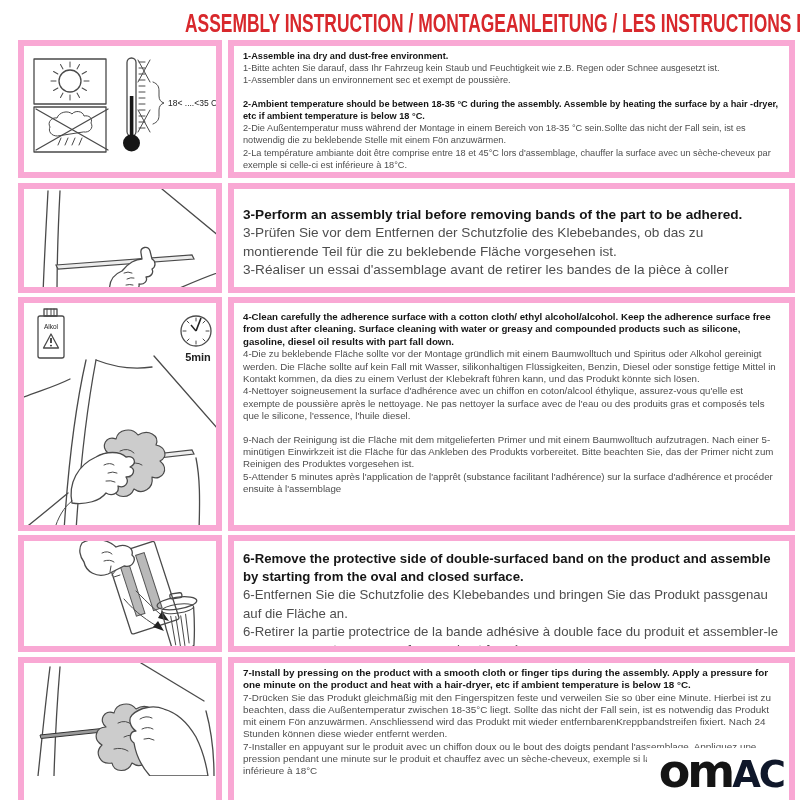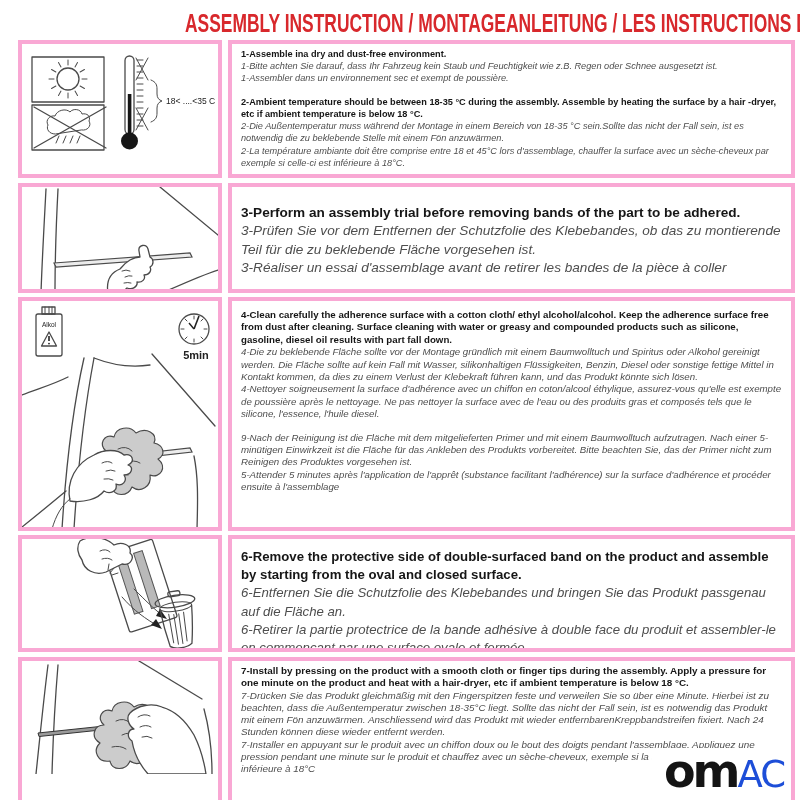--- a/index.html
+++ b/index.html
@@ -10,49 +10,49 @@
   .title span{display:inline-block;transform:scaleX(0.67);transform-origin:center top;
     font-size:26px;font-weight:bold;color:#d8282c;letter-spacing:0px;}
 
   .row{position:absolute;left:18px;display:flex;gap:6px;}
   .r1{top:40px;height:138px;}
   .r2{top:183px;height:110px;}
   .r3{top:297px;height:234px;}
   .r4{top:535px;height:117px;justify-content:space-between;}
   .r5{top:657px;height:151px;}
 
-  .cell{box-sizing:border-box;border:4px solid #f9a8d4;background:#fff;overflow:hidden;}
+  .cell{box-sizing:border-box;border:6px solid #f9a8d4;background:#fff;overflow:hidden;}
   .fig{width:204px;height:100%;}
   .txt{width:567px;height:100%;padding:5px 9px 0 9px;}
 
   .item p{margin:0;}
   .item .en{font-weight:bold;color:#161616;}
-  .item .de,.item .fr{color:#4e4e4e;font-style:italic;}
+  .item .de,.item .fr{color:#4e4e4e;}
   .item + .item{margin-top:11px;}
 
   .r1 .txt{font-size:9.2px;line-height:1.33;padding-top:4px;}
   .r2 .txt{font-size:13.6px;line-height:1.36;padding-top:17px;}
   .r3 .txt{font-size:9.7px;line-height:1.28;padding-top:8px;}
   .r4 .txt{font-size:13.2px;line-height:1.38;padding-top:9px;}
   .r5 .txt{font-size:9.9px;line-height:1.24;padding-top:4px;}
 
   svg{display:block;}
   .ln{fill:none;stroke:#4a4a4a;stroke-width:1.3;stroke-linecap:round;stroke-linejoin:round;}
   .lnthin{fill:none;stroke:#4a4a4a;stroke-width:1;stroke-linecap:round;}
   .dark{fill:#161616;}
   .grayfill{fill:#cccccc;stroke:#4a4a4a;stroke-width:1.2;stroke-linejoin:round;}
   .whitefill{fill:#ffffff;stroke:#4a4a4a;stroke-width:1.3;stroke-linejoin:round;}
   .figtext{font-family:"Liberation Sans",sans-serif;fill:#222;}
 
   .logo{position:absolute;top:748px;right:16px;background:#fff;padding:0 0 4px 12px;
     display:flex;align-items:baseline;line-height:1;}
   .logo .black{font-family:"DejaVu Sans",sans-serif;font-weight:bold;font-size:46px;
     color:#141414;letter-spacing:-3px;text-transform:lowercase;}
-  .logo .red{font-family:"DejaVu Sans",sans-serif;font-weight:normal;font-size:37px;
-    color:#1d4ed8;letter-spacing:-2px;}
+  .logo .red{font-family:"DejaVu Sans",sans-serif;font-weight:bold;font-size:37px;
+    color:#0f172a;letter-spacing:-2px;}
 </style>
 </head>
 <body>
 
 <div class="sheet">
 
   <h1 class="title"><span>ASSEMBLY INSTRUCTION / MONTAGEANLEITUNG / LES INSTRUCTIONS D'ASSEMBLAGE</span></h1>
 
   <div class="row r1">
     <div class="cell fig">

